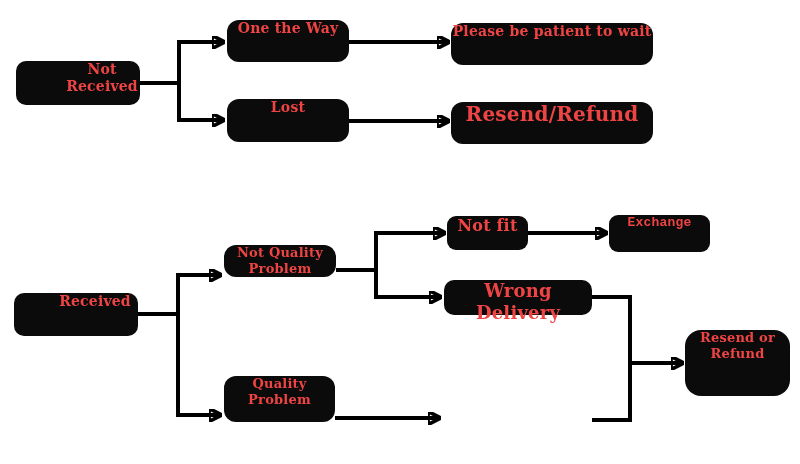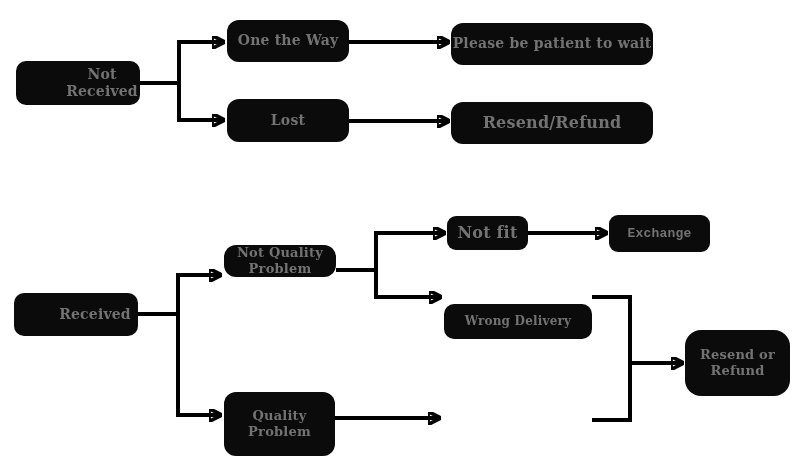--- a/index.html
+++ b/index.html
@@ -25,23 +25,22 @@
   .edges path {
     stroke: #000000;
     stroke-width: 4;
     fill: none;
     stroke-linejoin: miter;
     stroke-linecap: butt;
   }
   .node {
     position: absolute;
     background: #0b0b0b;
-    color: #737373;
+    color: #ef4444;
     display: flex;
-    align-items: center;
     justify-content: center;
     text-align: center;
     font-weight: bold;
     white-space: pre-line;
     line-height: 1.22;
     letter-spacing: 0.2px;
     box-sizing: border-box;
   }
 </style>
 </head>
@@ -76,42 +75,42 @@
   </div>
   <div class="node" style="left:227px; top:20px; width:122px; height:42px; border-radius:12px; font-size:14px;">
     <span>One the Way</span>
   </div>
   <div class="node" style="left:451px; top:23px; width:202px; height:42px; border-radius:12px; font-size:14px;">
     <span>Please be patient to wait</span>
   </div>
   <div class="node" style="left:227px; top:99px; width:122px; height:43px; border-radius:12px; font-size:14px;">
     <span>Lost</span>
   </div>
-  <div class="node" style="left:451px; top:102px; width:202px; height:42px; border-radius:12px; font-size:16px;">
+  <div class="node" style="left:451px; top:102px; width:202px; height:42px; border-radius:12px; font-size:20px;">
     <span>Resend/Refund</span>
   </div>
 
   <div class="node" style="left:14px; top:293px; width:124px; height:43px; border-radius:10px; font-size:14px;padding-left:38px;">
     <span>Received</span>
   </div>
   <div class="node" style="left:224px; top:245px; width:112px; height:32px; border-radius:12px; font-size:13px;">
     <span>Not Quality
 Problem</span>
   </div>
-  <div class="node" style="left:224px; top:392px; width:111px; height:64px; border-radius:12px; font-size:13px;">
+  <div class="node" style="left:224px; top:376px; width:111px; height:46px; border-radius:12px; font-size:13px;">
     <span>Quality
 Problem</span>
   </div>
   <div class="node" style="left:447px; top:216px; width:81px; height:34px; border-radius:9px; font-size:16px;">
     <span>Not fit</span>
   </div>
   <div class="node" style="left:609px; top:215px; width:101px; height:37px; border-radius:9px; font-size:13px;font-family:Liberation Mono, monospace;">
     <span>Exchange</span>
   </div>
-  <div class="node" style="left:444px; top:280px; width:148px; height:35px; border-radius:10px; font-size:12px;margin-top:24px;">
+  <div class="node" style="left:444px; top:280px; width:148px; height:35px; border-radius:10px; font-size:18px;">
     <span>Wrong Delivery</span>
   </div>
   <div class="node" style="left:685px; top:330px; width:105px; height:66px; border-radius:16px; font-size:13px;">
     <span>Resend or
 Refund</span>
   </div>
 
 </div>
 
 </body></html>

